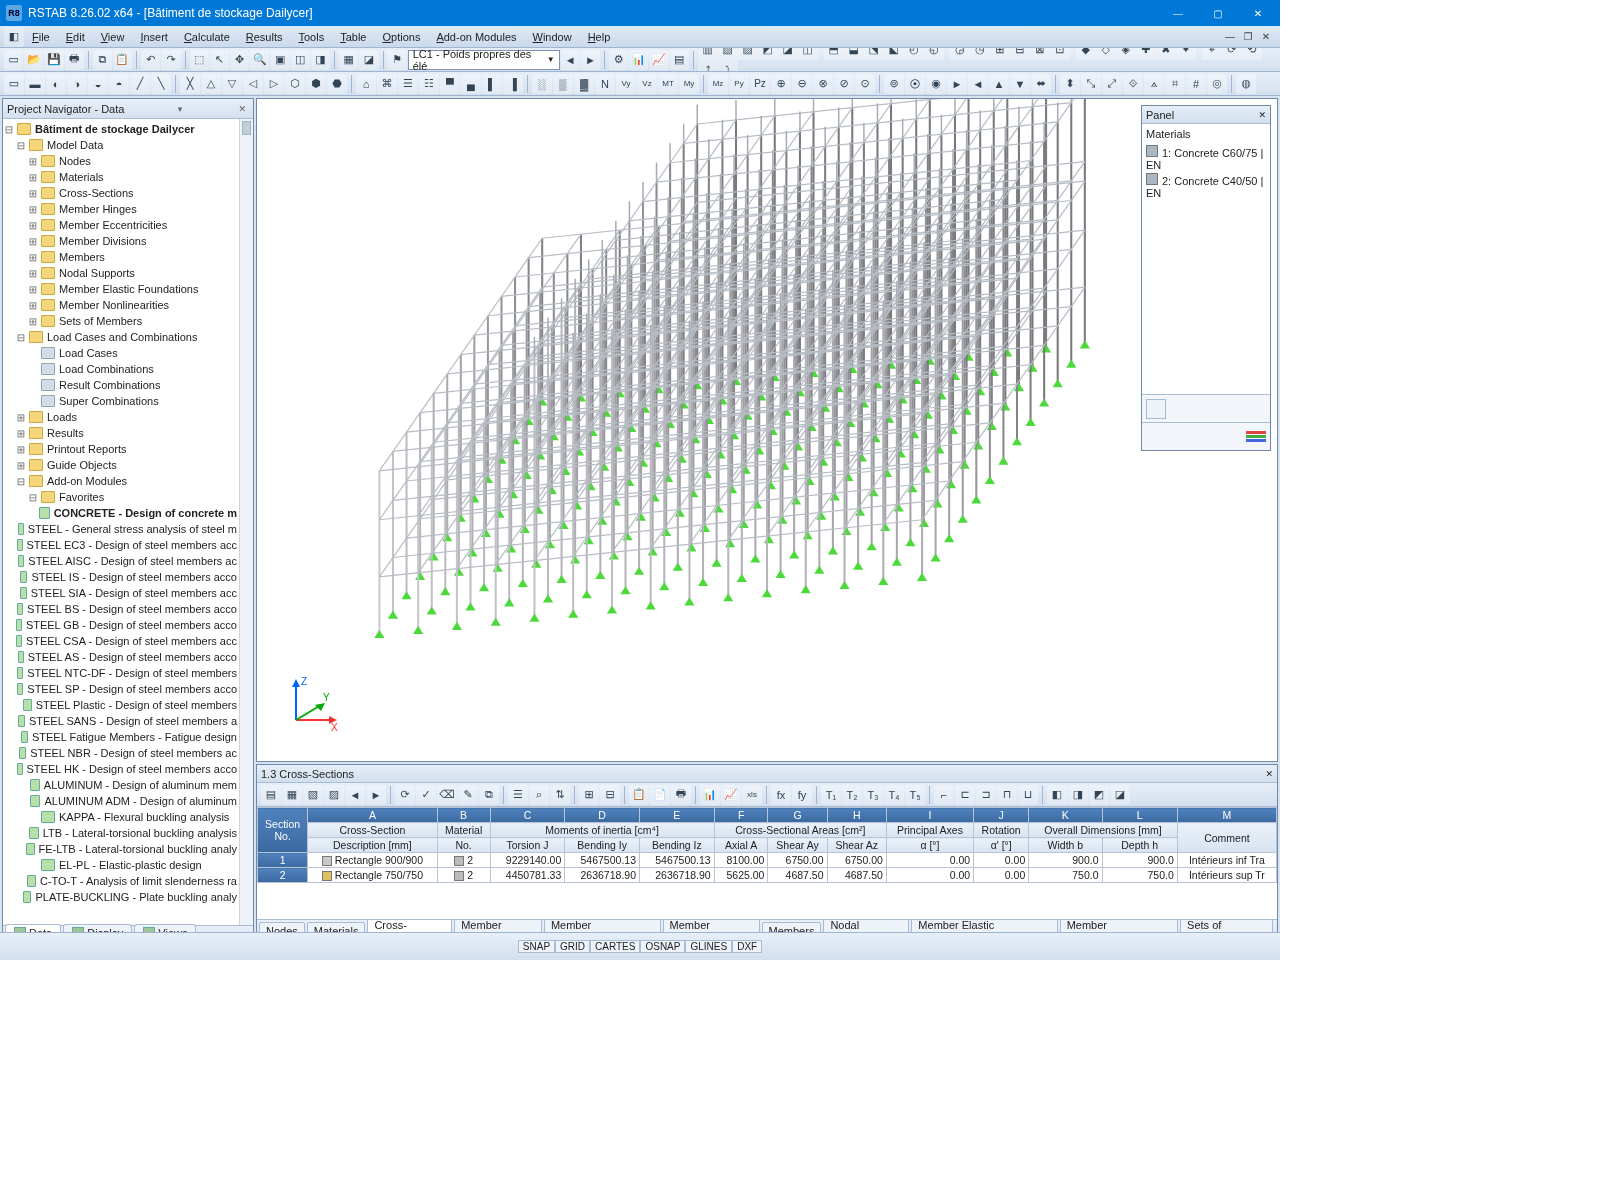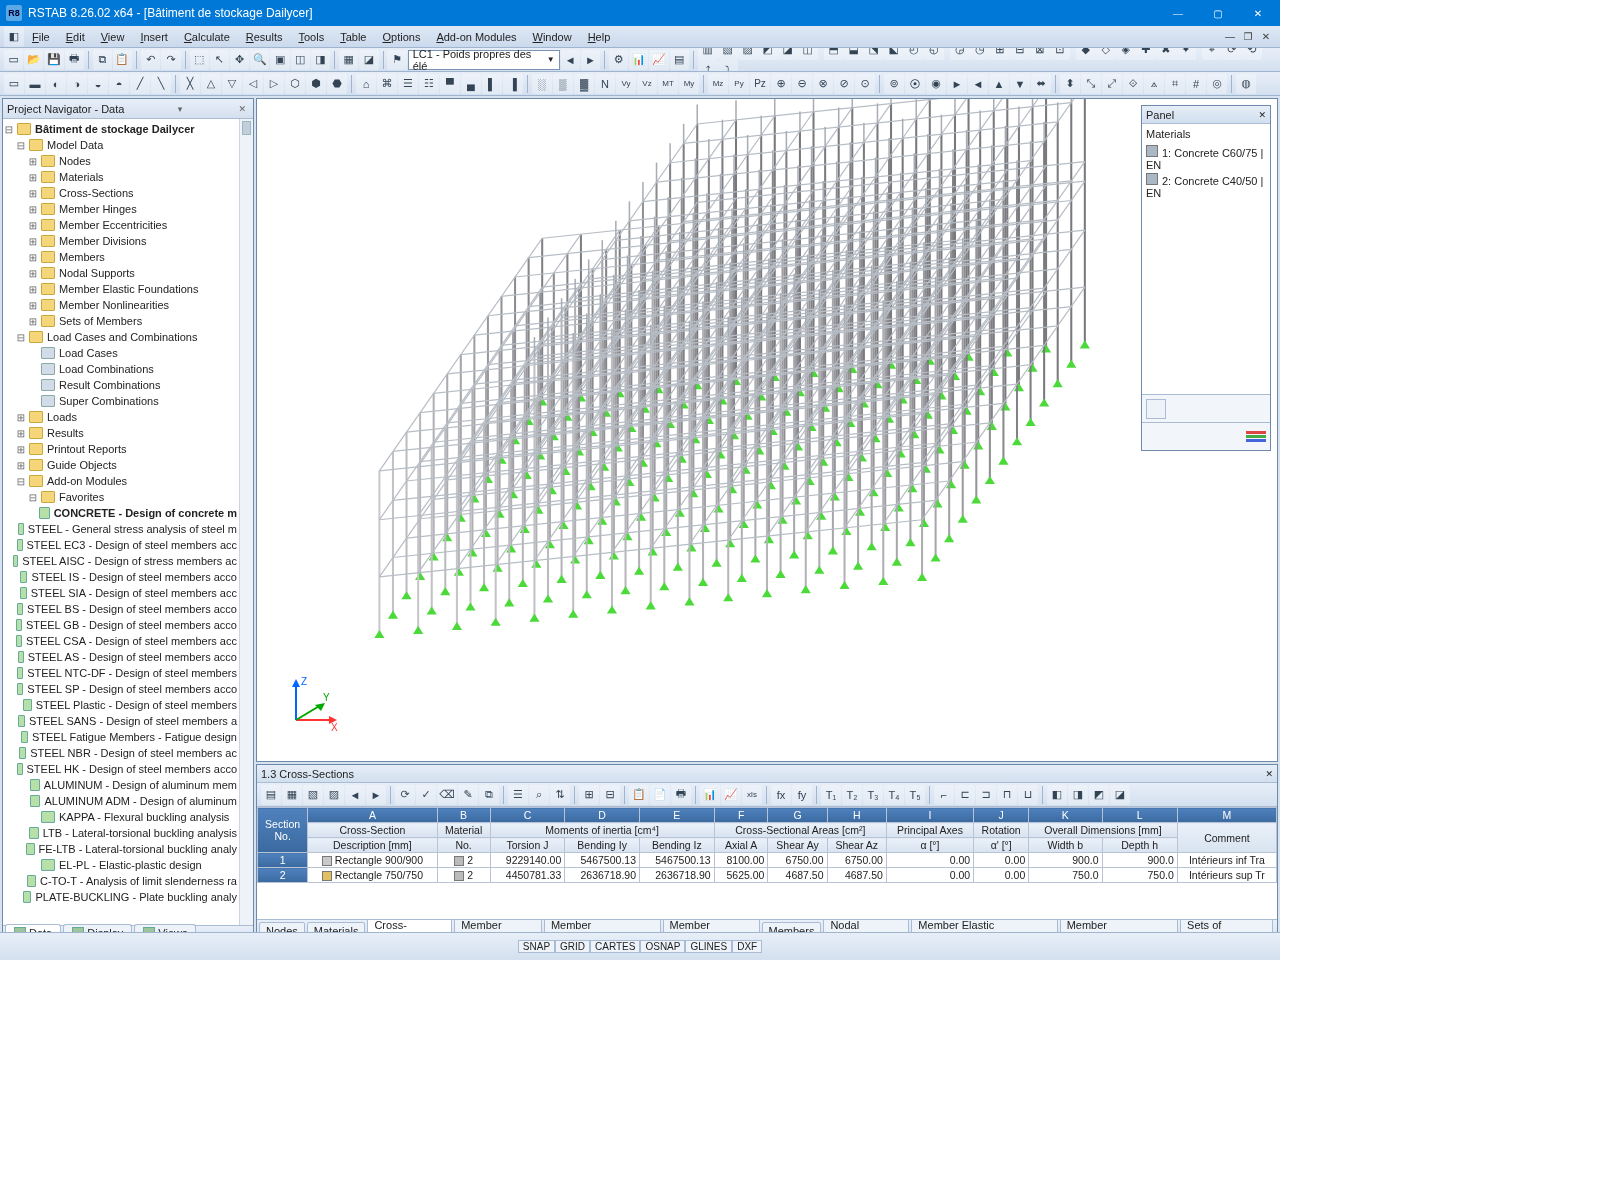--- a/index.html
+++ b/index.html
@@ -401,21 +401,21 @@
           <span class="tw"></span>
           <span class="tw"></span>
           <span class="ic mod"></span>
           <span class="lbl">STEEL EC3 - Design of steel members acc</span>
         </div>
         <div class="tn">
           <span class="tw"></span>
           <span class="tw"></span>
           <span class="tw"></span>
           <span class="ic mod"></span>
-          <span class="lbl">STEEL AISC - Design of stress members ac</span>
+          <span class="lbl">STEEL AISC - Design of steel members ac</span>
         </div>
         <div class="tn">
           <span class="tw"></span>
           <span class="tw"></span>
           <span class="tw"></span>
           <span class="ic mod"></span>
           <span class="lbl">STEEL IS - Design of steel members acco</span>
         </div>
         <div class="tn">
           <span class="tw"></span>

